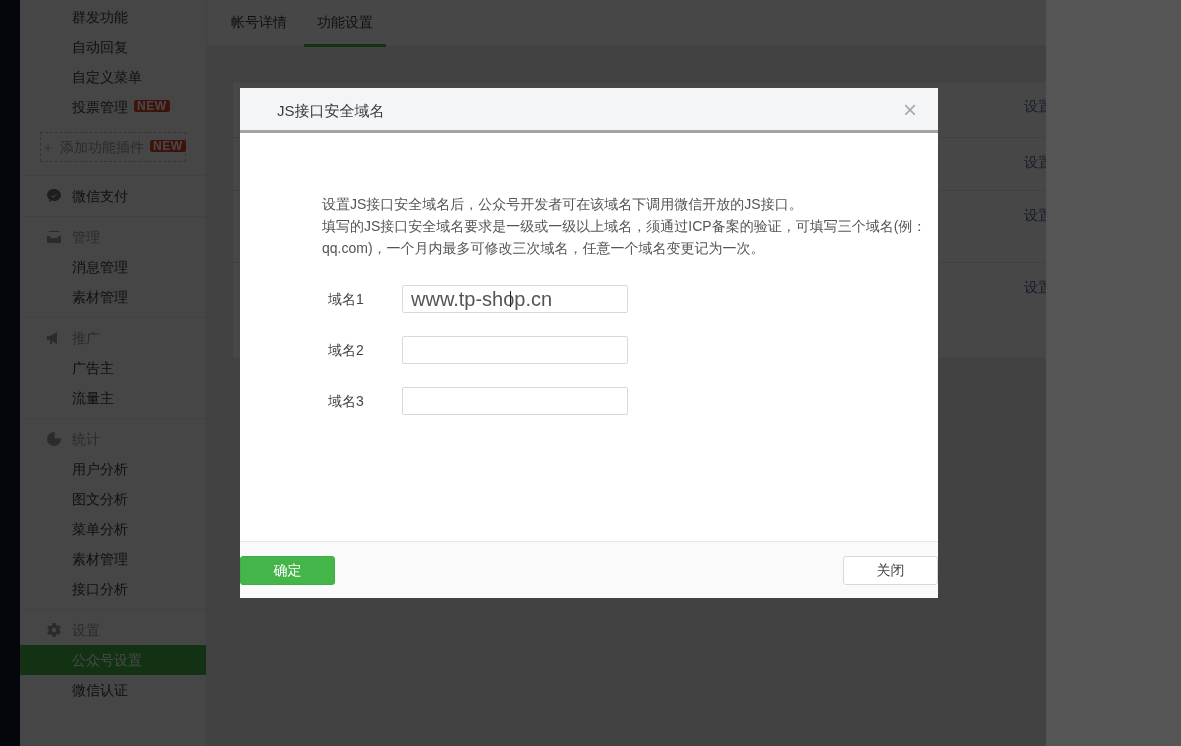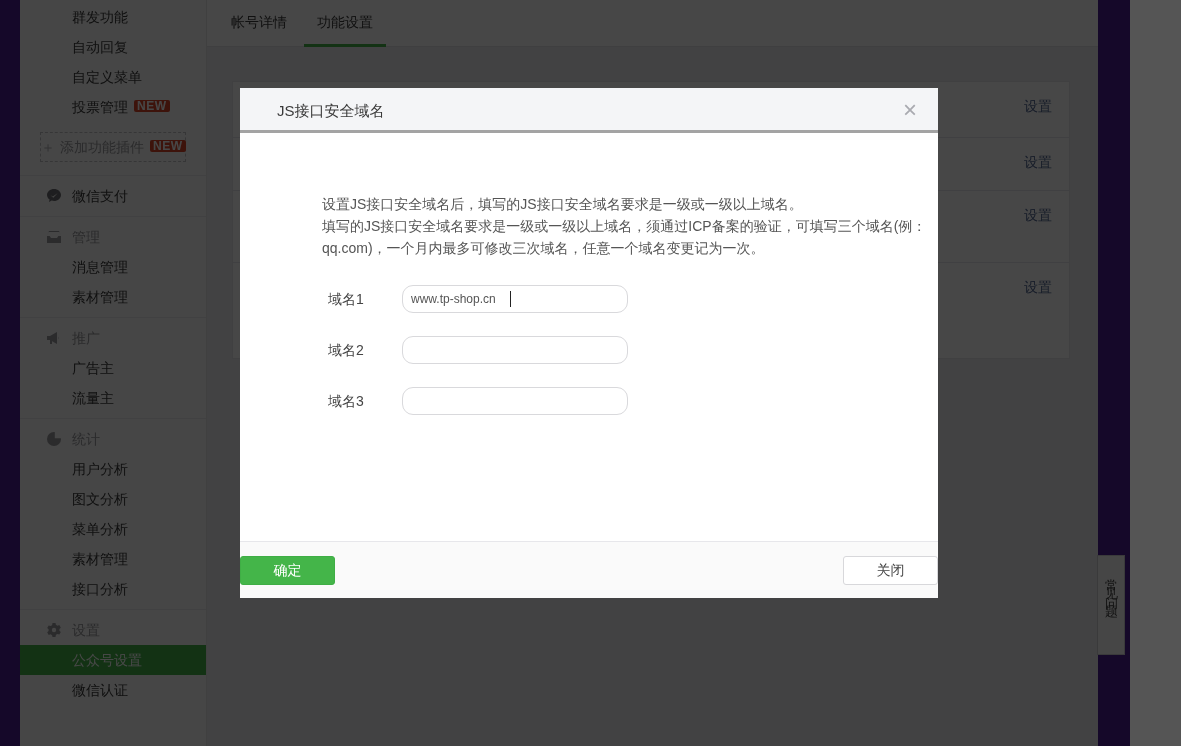--- a/index.html
+++ b/index.html
@@ -1,19 +1,19 @@
 <!DOCTYPE html>
 <html><head>
 <meta charset="utf-8">
 <style>
   * { margin:0; padding:0; box-sizing:border-box; }
   html,body { background:#555; }
   #page {
-    position:relative; width:1130px; height:746px; overflow:hidden;
-    background:#4c1d95;
+    position:relative; width:1046px; height:746px; overflow:hidden;
+    background:#0f172a;
     font-family:"Liberation Sans","DejaVu Sans",sans-serif;
     font-size:14px; color:#3a3a3a;
   }
 
   
   #sidebar {
     position:absolute; left:20px; top:0; width:187px; height:746px;
     background:#fafafa; border-right:1px solid #e4e4e6;
   }
   .side-top { padding-top:2px; }
@@ -90,21 +90,21 @@
   }
   .modal-desc { margin:60px 30px 0 82px; color:#555; }
   .modal-desc div { height:22px; line-height:22px; white-space:nowrap; }
   .modal-form { margin-top:26px; }
   .form-row { position:relative; height:28px; margin-bottom:23px; padding-left:88px; white-space:nowrap; }
   .form-row label {
     display:inline-block; width:74px; line-height:28px; color:#454545; vertical-align:top;
   }
   .form-row input {
     width:226px; height:28px; border:1px solid #d9d9dc; padding:0 8px;
-    font-size:12px; color:#555; background:#fff; outline:none; border-radius:11px;
+    font-size:20px; color:#555; background:#fff; outline:none; border-radius:2px;
     font-family:"Liberation Sans","DejaVu Sans",sans-serif;
   }
   .caret { position:absolute; left:270px; top:6px; width:1px; height:16px; background:#222; }
   .modal-footer {
     position:absolute; left:0; bottom:0; width:100%; height:57px;
     background:#fafafa; border-top:1px solid #e7e7eb;
     display:flex; justify-content:space-between; gap:12px; padding-top:14px;
   }
   .btn {
     width:95px; height:29px; font-size:14px; border-radius:3px; cursor:pointer;
@@ -238,21 +238,21 @@
 
   <div id="overlay"></div>
 
   <div id="modal">
     <div class="modal-header">
       <span>JS接口安全域名</span>
       <span class="modal-close">×</span>
     </div>
 
     <div class="modal-desc">
-      <div>设置JS接口安全域名后，填写的JS接口安全域名要求是一级或一级以上域名。</div>
+      <div>设置JS接口安全域名后，公众号开发者可在该域名下调用微信开放的JS接口。</div>
       <div>填写的JS接口安全域名要求是一级或一级以上域名，须通过ICP备案的验证，可填写三个域名(例：</div>
       <div>qq.com)，一个月内最多可修改三次域名，任意一个域名变更记为一次。</div>
     </div>
 
     <div class="modal-form">
       <div class="form-row">
         <label>域名1</label><input type="text" value="www.tp-shop.cn" style="">
         <span class="caret"></span>
       </div>
       <div class="form-row">

